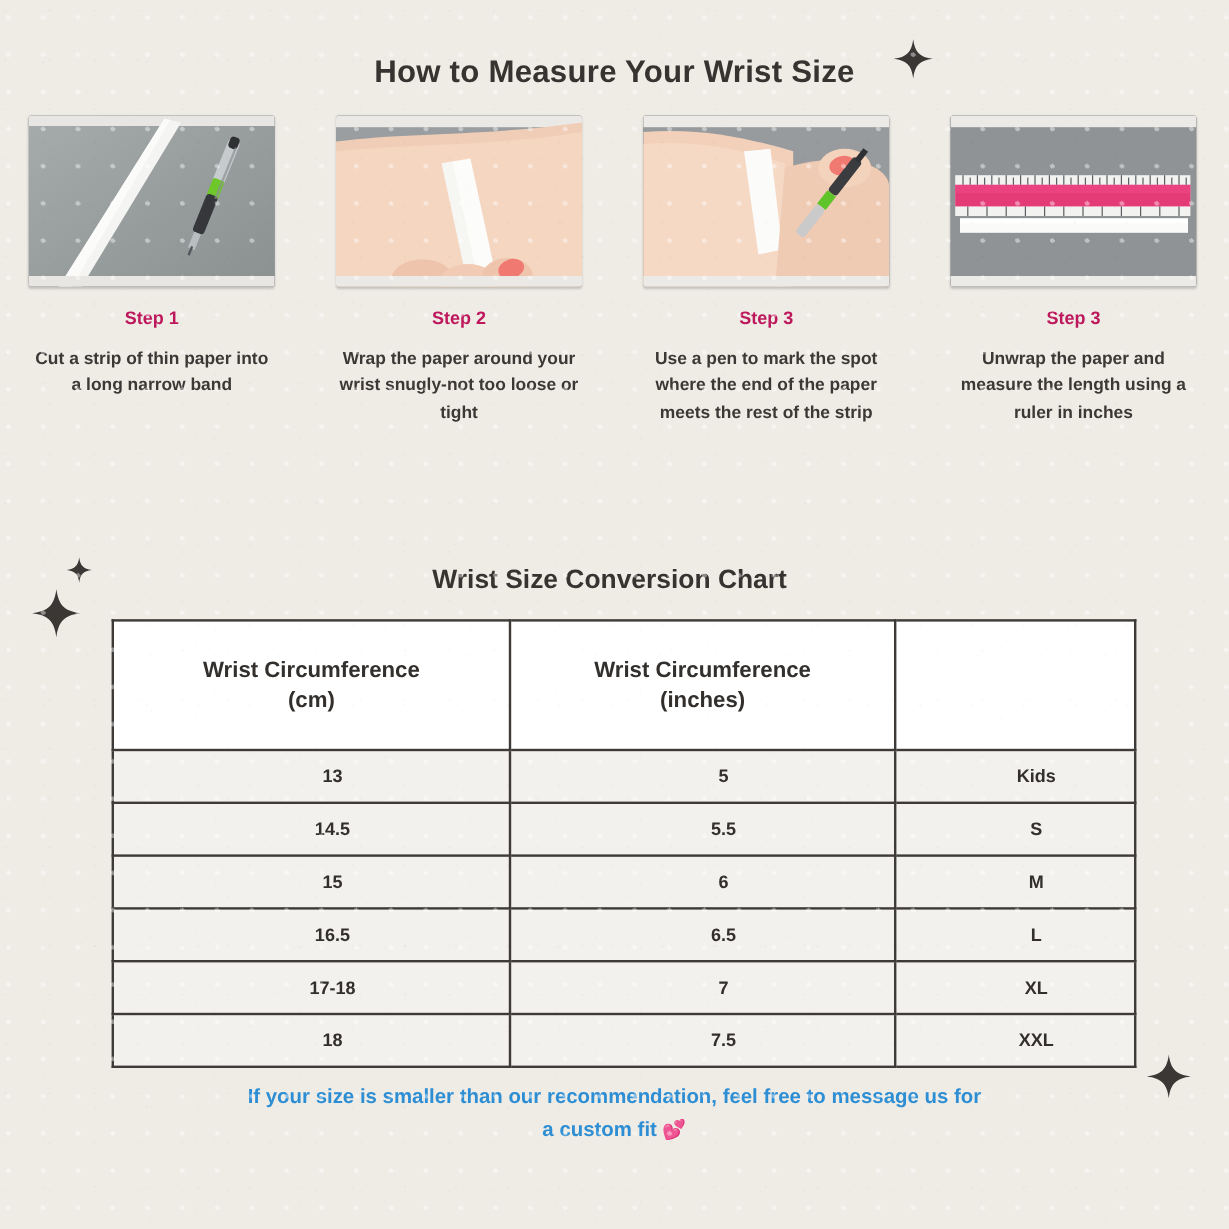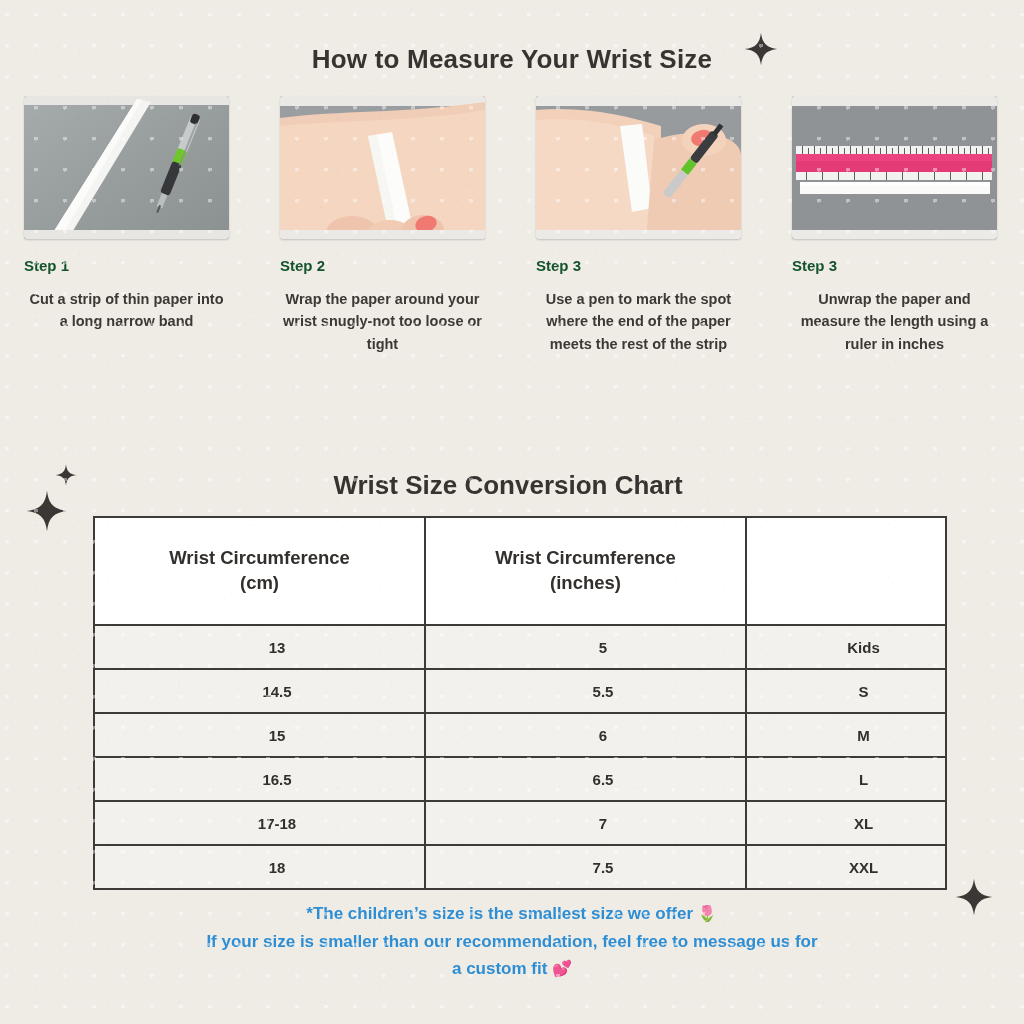--- a/index.html
+++ b/index.html
@@ -68,41 +68,42 @@
     border-radius: 3px;
     overflow: hidden;
     position: relative;
     background: #8e9293;
     box-shadow: 0 1px 2px rgba(0,0,0,.18);
   }
   .step-photo svg { display: block; width: 100%; height: 100%; }
 
   .step-label {
     margin-top: 18px;
+    text-align: center;
     font-size: 15px;
     font-weight: bold;
-    color: #14532d;
+    color: #be185d;
   }
   .step-desc {
     margin-top: 14px;
     text-align: center;
     font-size: 14.5px;
     font-weight: bold;
     line-height: 1.55;
     color: #3c3835;
   }
 
   
   .chart-title {
     position: absolute;
     top: 470px;
     left: 0;
     width: 1016px;
     text-align: center;
-    font-size: 26px;
+    font-size: 22px;
     font-weight: bold;
     color: #373330;
   }
 
   .size-table {
     position: absolute;
     top: 516px;
     left: 93px;
     width: 852px;
     border-collapse: collapse;
@@ -381,24 +382,20 @@
   </tbody>
 </table>
 
 <div class="sparkle" style="top:878px; left:955px;">
   <svg width="38" height="38" viewBox="0 0 100 100">
     <path d="M50 2 C54 34 66 46 98 50 C66 54 54 66 50 98 C46 66 34 54 2 50 C34 46 46 34 50 2 Z" fill="#3b3734"></path>
   </svg>
 </div>
 
 <div class="footnote">
-  <div>
-    <span>*The children’s size is the smallest size we offer</span>
-    <span class="emoji">🌷</span>
-  </div>
   <div>If your size is smaller than our recommendation, feel free to message us for</div>
   <div>
     <span>a custom fit</span>
     <span class="emoji">💕</span>
   </div>
 </div>
 
 <div class="paper-texture"></div>
 
 </body></html>

